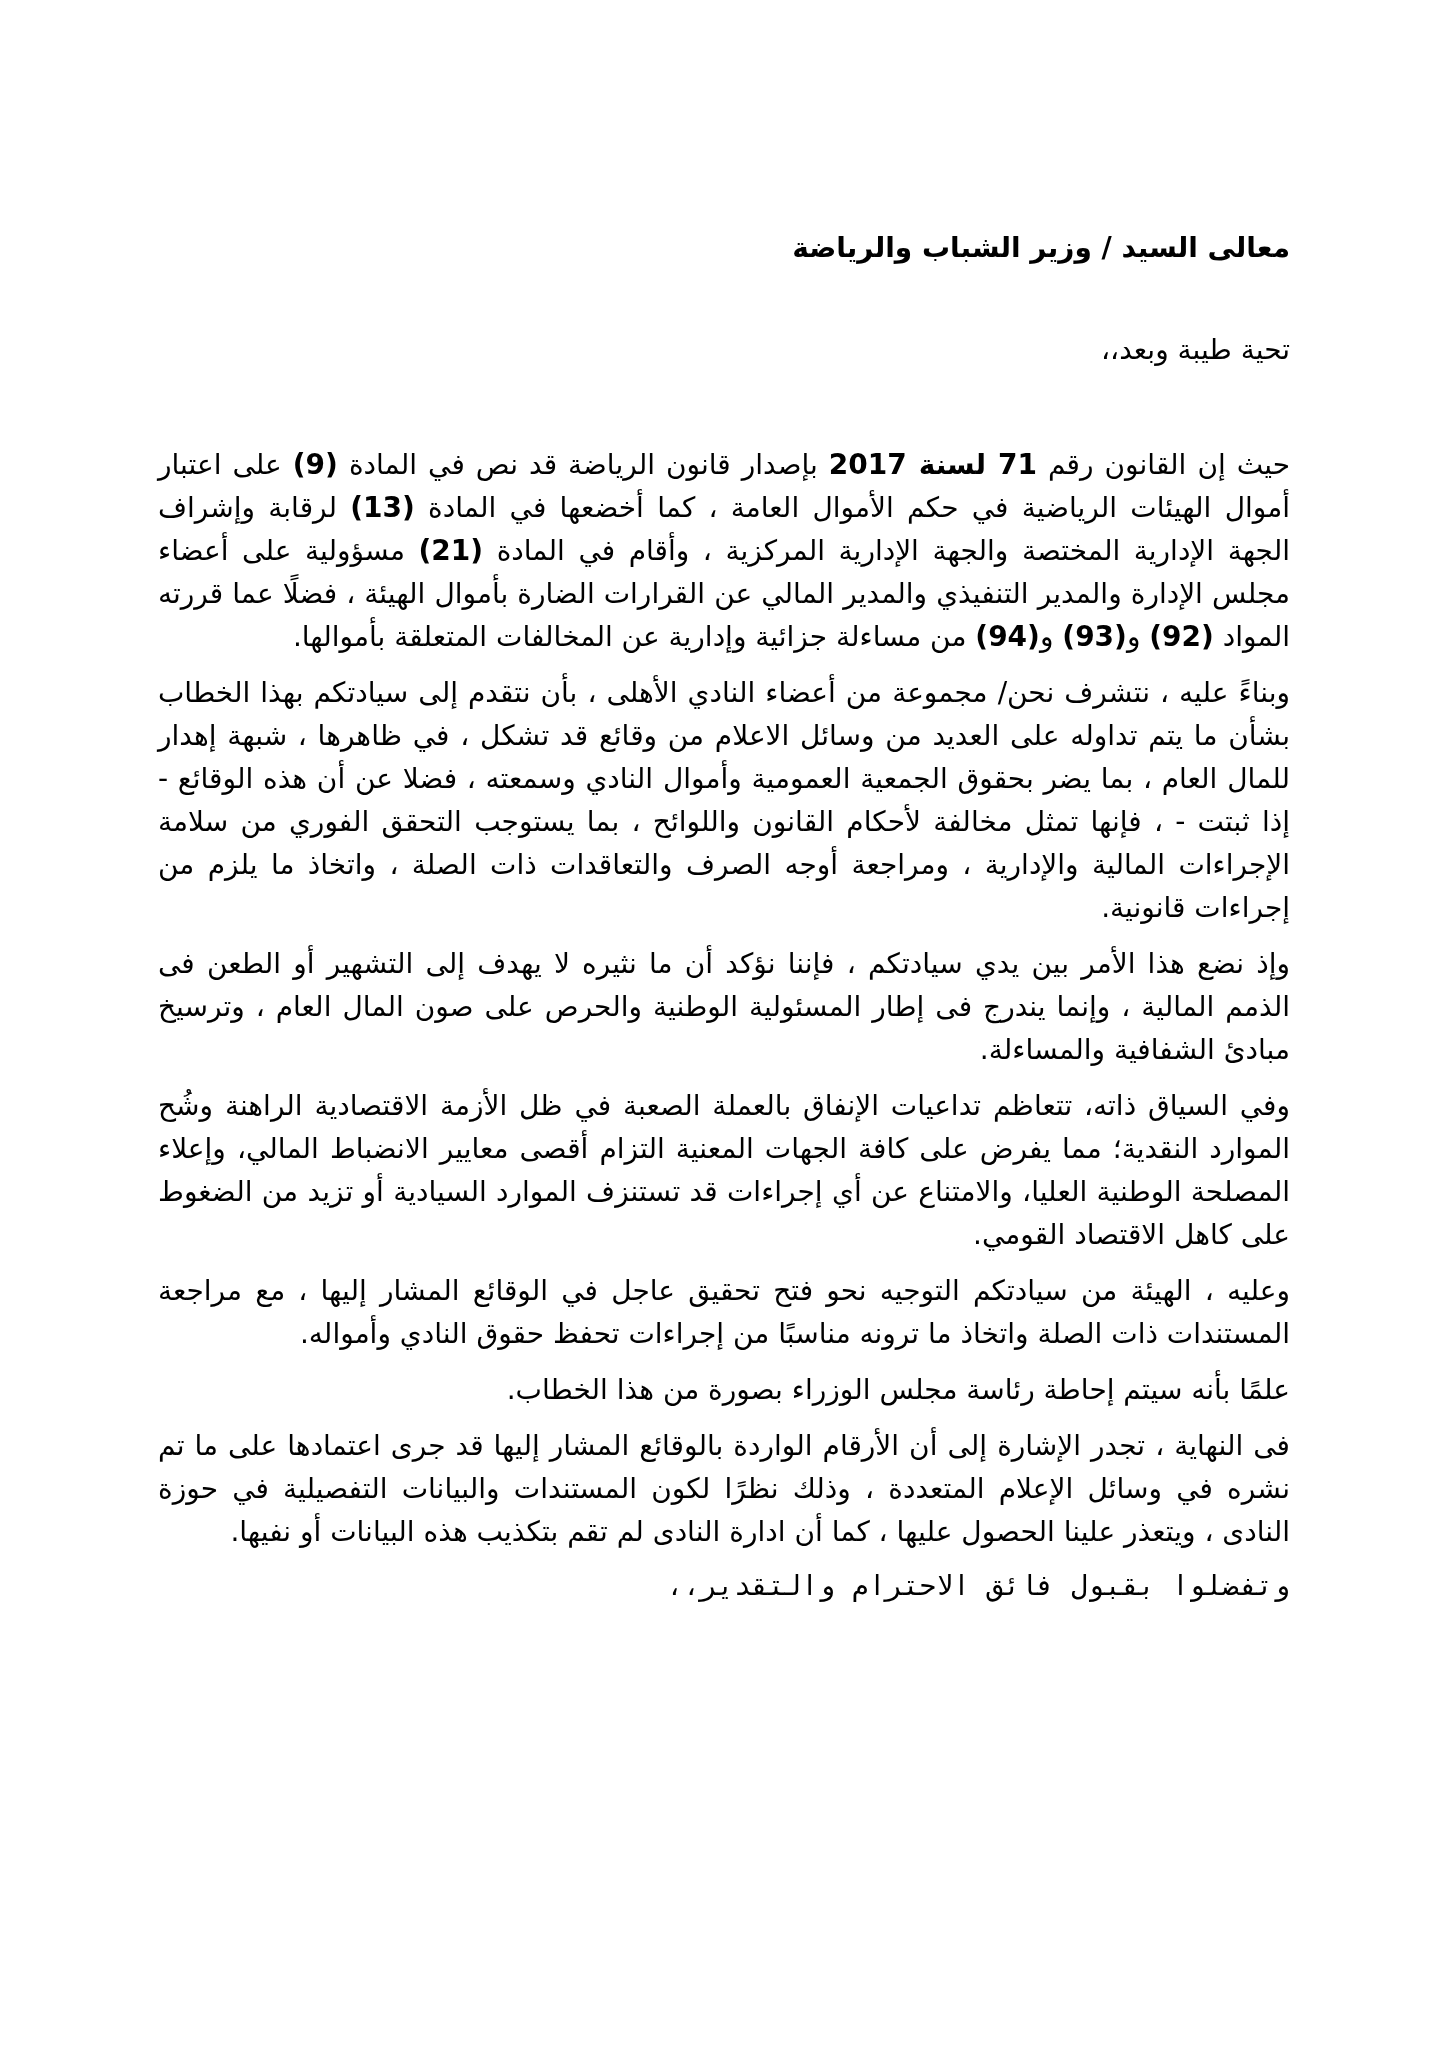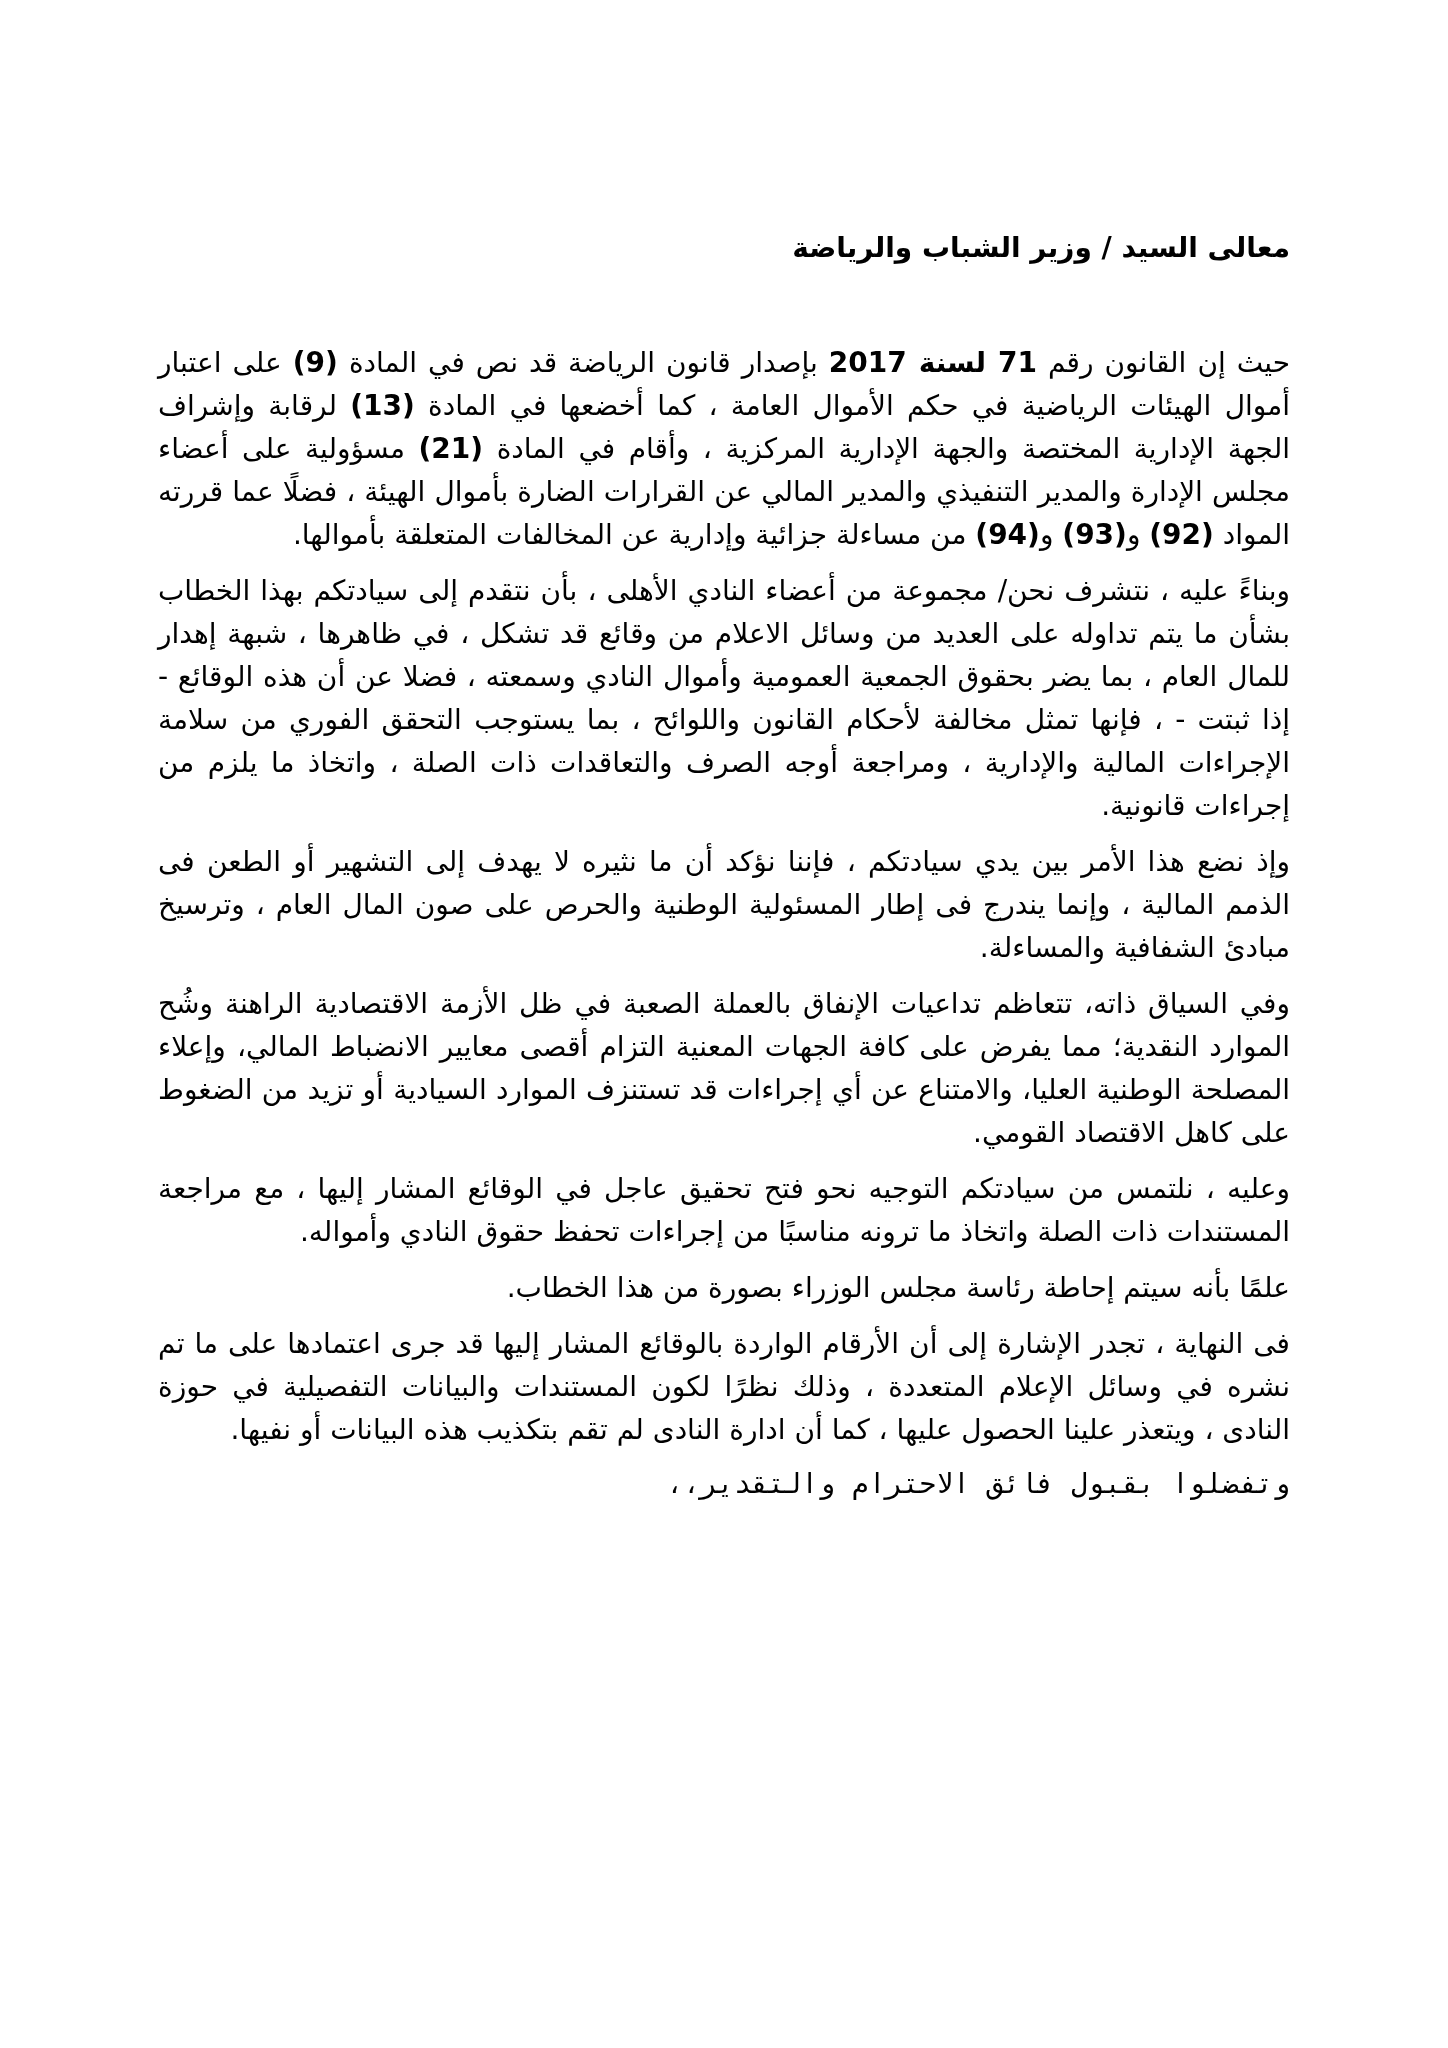--- a/index.html
+++ b/index.html
@@ -50,31 +50,32 @@
   b { font-weight: bold; }
 </style>
 </head>
 <body>
 
 <div class="page">
   <div class="content">
 
     <div class="recipient">معالى السيد / وزير الشباب والرياضة</div>
 
+    <div class="greeting">تحية طيبة وبعد،،</div>
 
 
     <div class="para para-first"><span>حيث إن القانون رقم </span><b>71 لسنة 2017</b><span> بإصدار قانون الرياضة قد نص في المادة </span><b>(9)</b><span> على اعتبار أموال الهيئات الرياضية في حكم الأموال العامة ، كما أخضعها في المادة </span><b>(13)</b><span> لرقابة وإشراف الجهة الإدارية المختصة والجهة الإدارية المركزية ، وأقام في المادة </span><b>(21)</b><span> مسؤولية على أعضاء مجلس الإدارة والمدير التنفيذي والمدير المالي عن القرارات الضارة بأموال الهيئة ، فضلًا عما قررته المواد </span><b>(92)</b><span> و</span><b>(93)</b><span> و</span><b>(94)</b><span> من مساءلة جزائية وإدارية عن المخالفات المتعلقة بأموالها.</span></div>
 
     <div class="para">وبناءً عليه ، نتشرف نحن/ مجموعة من أعضاء النادي الأهلى ، بأن نتقدم إلى سيادتكم بهذا الخطاب بشأن ما يتم تداوله على العديد من وسائل الاعلام من وقائع قد تشكل ، في ظاهرها ، شبهة إهدار للمال العام ، بما يضر بحقوق الجمعية العمومية وأموال النادي وسمعته ، فضلا عن أن هذه الوقائع - إذا ثبتت - ، فإنها تمثل مخالفة لأحكام القانون واللوائح ، بما يستوجب التحقق الفوري من سلامة الإجراءات المالية والإدارية ، ومراجعة أوجه الصرف والتعاقدات ذات الصلة ، واتخاذ ما يلزم من إجراءات قانونية.</div>
 
     <div class="para">وإذ نضع هذا الأمر بين يدي سيادتكم ، فإننا نؤكد أن ما نثيره لا يهدف إلى التشهير أو الطعن فى الذمم المالية ، وإنما يندرج فى إطار المسئولية الوطنية والحرص على صون المال العام ، وترسيخ مبادئ الشفافية والمساءلة.</div>
 
     <div class="para">وفي السياق ذاته، تتعاظم تداعيات الإنفاق بالعملة الصعبة في ظل الأزمة الاقتصادية الراهنة وشُح الموارد النقدية؛ مما يفرض على كافة الجهات المعنية التزام أقصى معايير الانضباط المالي، وإعلاء المصلحة الوطنية العليا، والامتناع عن أي إجراءات قد تستنزف الموارد السيادية أو تزيد من الضغوط على كاهل الاقتصاد القومي.</div>
 
-    <div class="para">وعليه ، نلتمس من سيادتكم التوجيه نحو فتح تحقيق عاجل في الوقائع المشار إليها ، مع مراجعة المستندات ذات الصلة واتخاذ ما ترونه مناسبًا من إجراءات تحفظ حقوق النادي وأمواله.</div>
+    <div class="para">وعليه ، الهيئة من سيادتكم التوجيه نحو فتح تحقيق عاجل في الوقائع المشار إليها ، مع مراجعة المستندات ذات الصلة واتخاذ ما ترونه مناسبًا من إجراءات تحفظ حقوق النادي وأمواله.</div>
 
     <div class="para">علمًا بأنه سيتم إحاطة رئاسة مجلس الوزراء بصورة من هذا الخطاب.</div>
 
     <div class="para">فى النهاية ، تجدر الإشارة إلى أن الأرقام الواردة بالوقائع المشار إليها قد جرى اعتمادها على ما تم نشره في وسائل الإعلام المتعددة ، وذلك نظرًا لكون المستندات والبيانات التفصيلية في حوزة النادى ، ويتعذر علينا الحصول عليها ، كما أن ادارة النادى لم تقم بتكذيب هذه البيانات أو نفيها.</div>
 
     <div class="closing">وتفضلوا بقبول فائق الاحترام والتقدير،،</div>
 
   </div>
 </div>
 

